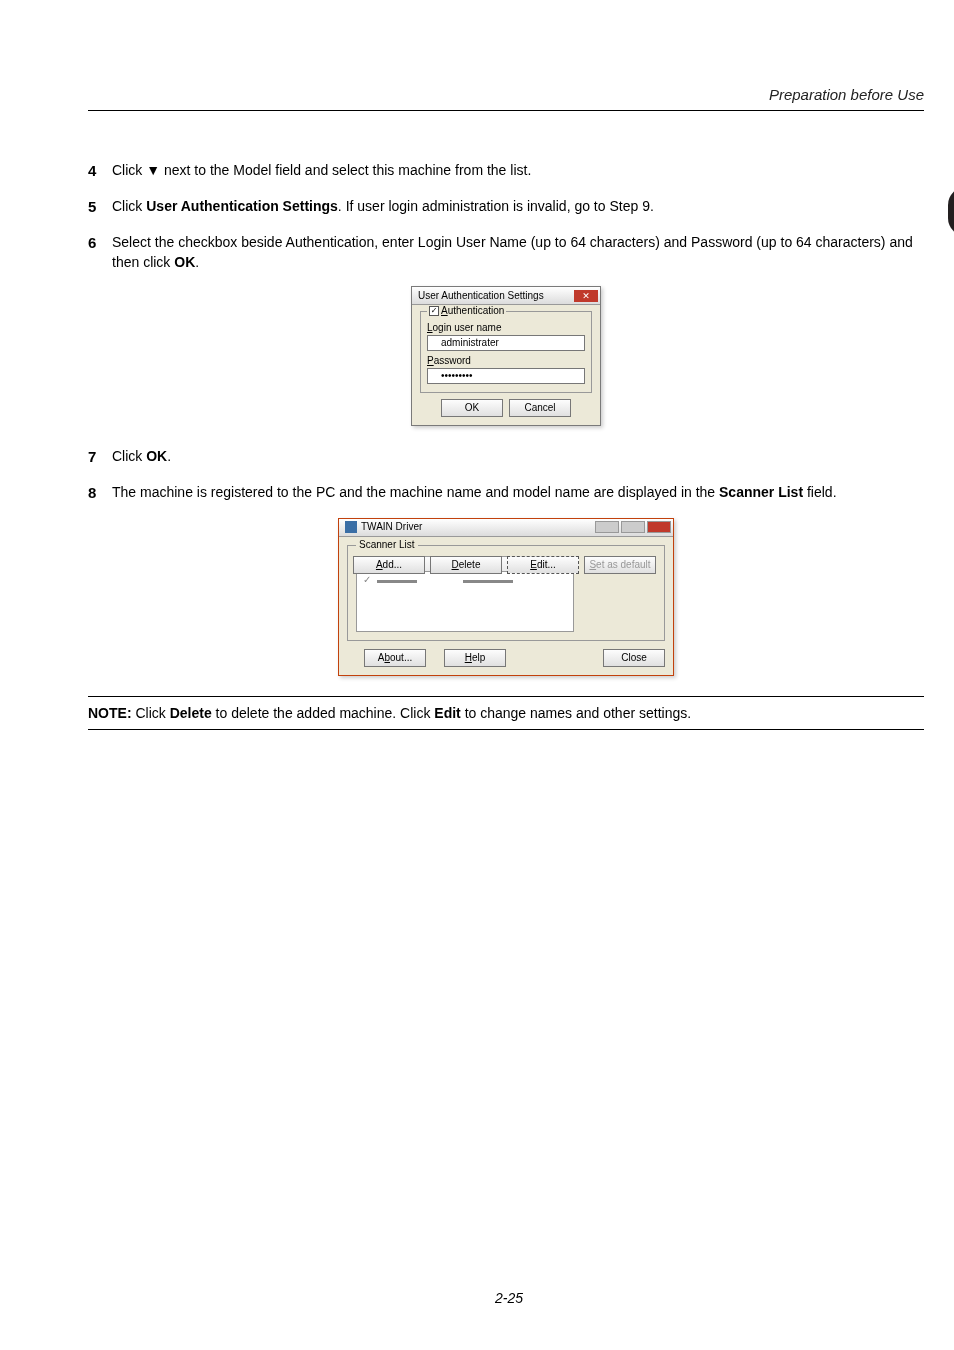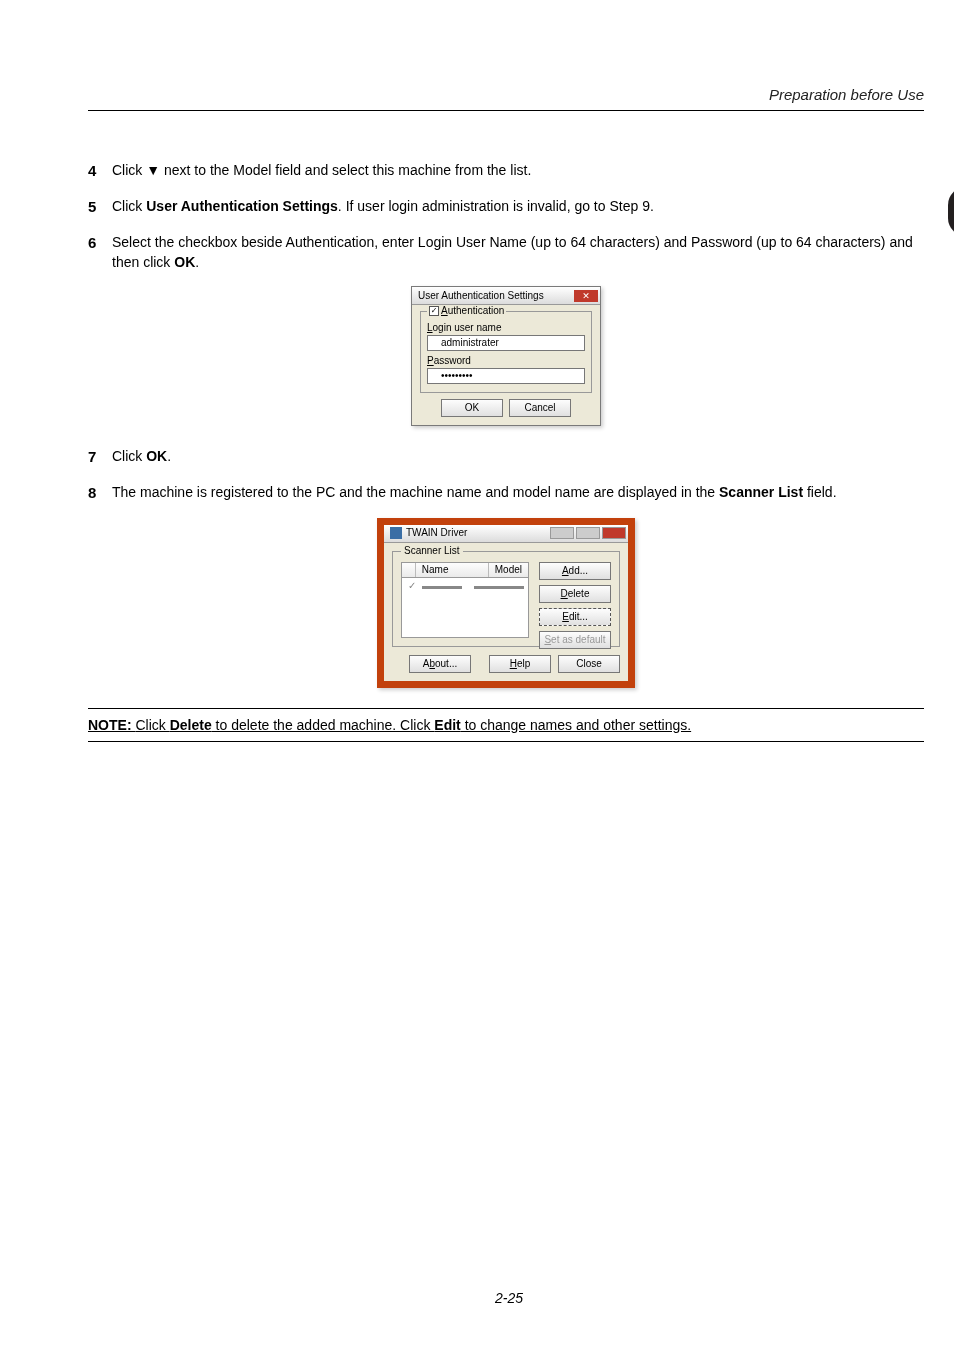--- a/index.html
+++ b/index.html
@@ -20,41 +20,41 @@
   .dlg1-title .close { width: 24px; height: 12px; background: #c0392b; color: #fff; text-align: center; line-height: 12px; font-size: 9px; margin-right: 2px; }
   .dlg1-body { padding: 6px 8px 8px; }
   .fieldset { border: 1px solid #999; padding: 6px 6px 8px; margin-bottom: 6px; position: relative; }
   .legend { position: absolute; top: -7px; left: 6px; background: #ece9d8; padding: 0 2px; font-size: 10px; display: flex; align-items: center; gap: 2px; }
   .chk { width: 10px; height: 10px; border: 1px solid #555; background: #fff; display: inline-flex; align-items: center; justify-content: center; font-size: 8px; }
   .inp { width: 100%; height: 16px; border: 1px solid #777; background: #fff; padding: 1px 13px; font-size: 10px; display: block; margin-top: 2px; }
   .lbl { font-size: 10px; display: block; margin-top: 4px; }
   .btnrow { display: flex; justify-content: center; gap: 6px; margin-top: 6px; }
   .btn1 { width: 62px; height: 18px; border: 1px solid #777; background: linear-gradient(#fdfdfd,#e0e0e0); font-size: 10px; text-align: center; line-height: 16px; }
   
-  .dlg2 { width: 258px; border: 7px solid #c2410c; background: #ece9d8; font-size: 10px; font-family: Tahoma, Arial; box-shadow: 2px 2px 4px rgba(0,0,0,0.2); }
+  .dlg2 { width: 336px; border: 1px solid #c2410c; background: #ece9d8; font-size: 10px; font-family: Tahoma, Arial; box-shadow: 2px 2px 4px rgba(0,0,0,0.2); }
   .dlg2-title { background: linear-gradient(#fff,#dcdcdc); height: 18px; line-height: 18px; padding-left: 6px; display: flex; justify-content: space-between; align-items: center; border-bottom: 1px solid #999; }
   .dlg2-title .tt { display: flex; align-items: center; gap: 4px; }
   .dlg2-title .ticon { width: 12px; height: 12px; background: #3a6ea5; }
   .dlg2-title .winbtns { display: flex; gap: 2px; margin-right: 2px; }
   .winb { width: 24px; height: 12px; background: #ccc; border: 1px solid #999; }
   .winb.red { background: #c0392b; }
   .dlg2-body { padding: 8px; }
   .fs2 { border: 1px solid #999; padding: 10px 8px 8px; position: relative; }
   .fs2 .lg { position: absolute; top: -7px; left: 8px; background: #ece9d8; padding: 0 3px; font-size: 10px; }
   .listhead { display: flex; border: 1px solid #999; background: #fff; height: 16px; }
   .listhead .col { border-right: 1px solid #bbb; padding: 1px 6px; background: linear-gradient(#fdfdfd,#eaeaea); font-size: 10px; }
   .listrow { display: flex; border: 1px solid #999; border-top: none; background: #fff; height: 60px; align-items: flex-start; }
   .listrow .cell { padding: 2px 6px; font-size: 10px; color: #888; }
-  .sidebtns { position: absolute; right: 8px; top: 10px; display: flex; flex-direction: column; gap: 5px; }
+  .sidebtns { position: absolute; right: 8px; top: 10px; display: flex; flex-direction: row; gap: 5px; }
   .sidebtns .sb { width: 72px; height: 18px; border: 1px solid #777; background: linear-gradient(#fdfdfd,#e0e0e0); font-size: 10px; text-align: center; line-height: 16px; }
   .sidebtns .sb.dashed { border: 1px dashed #555; }
   .sidebtns .sb.disabled { color: #999; }
   .bottomrow { display: flex; justify-content: space-between; margin-top: 8px; }
   .bottomrow .left { display: flex; gap: 18px; padding-left: 17px; }
-  .note-wrap { margin-top: 20px; text-decoration: underline; }
+  .note-wrap { margin-top: 20px; }
   .note-line { height: 1px; background: #000; margin-bottom: 8px; }
   .note-line2 { height: 1px; background: #000; margin-top: 8px; }
   .footer { position: absolute; bottom: 44px; left: 0; right: 0; text-align: center; font-style: italic; font-size: 14px;}
   .und { text-decoration: underline; }
 </style>
 </head>
 <body>
 
 <div class="page">
   <div class="header-title">Preparation before Use</div>

